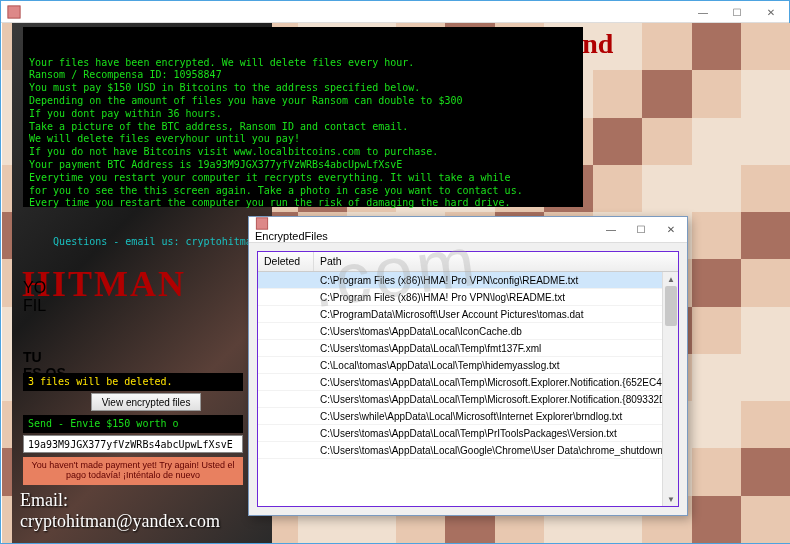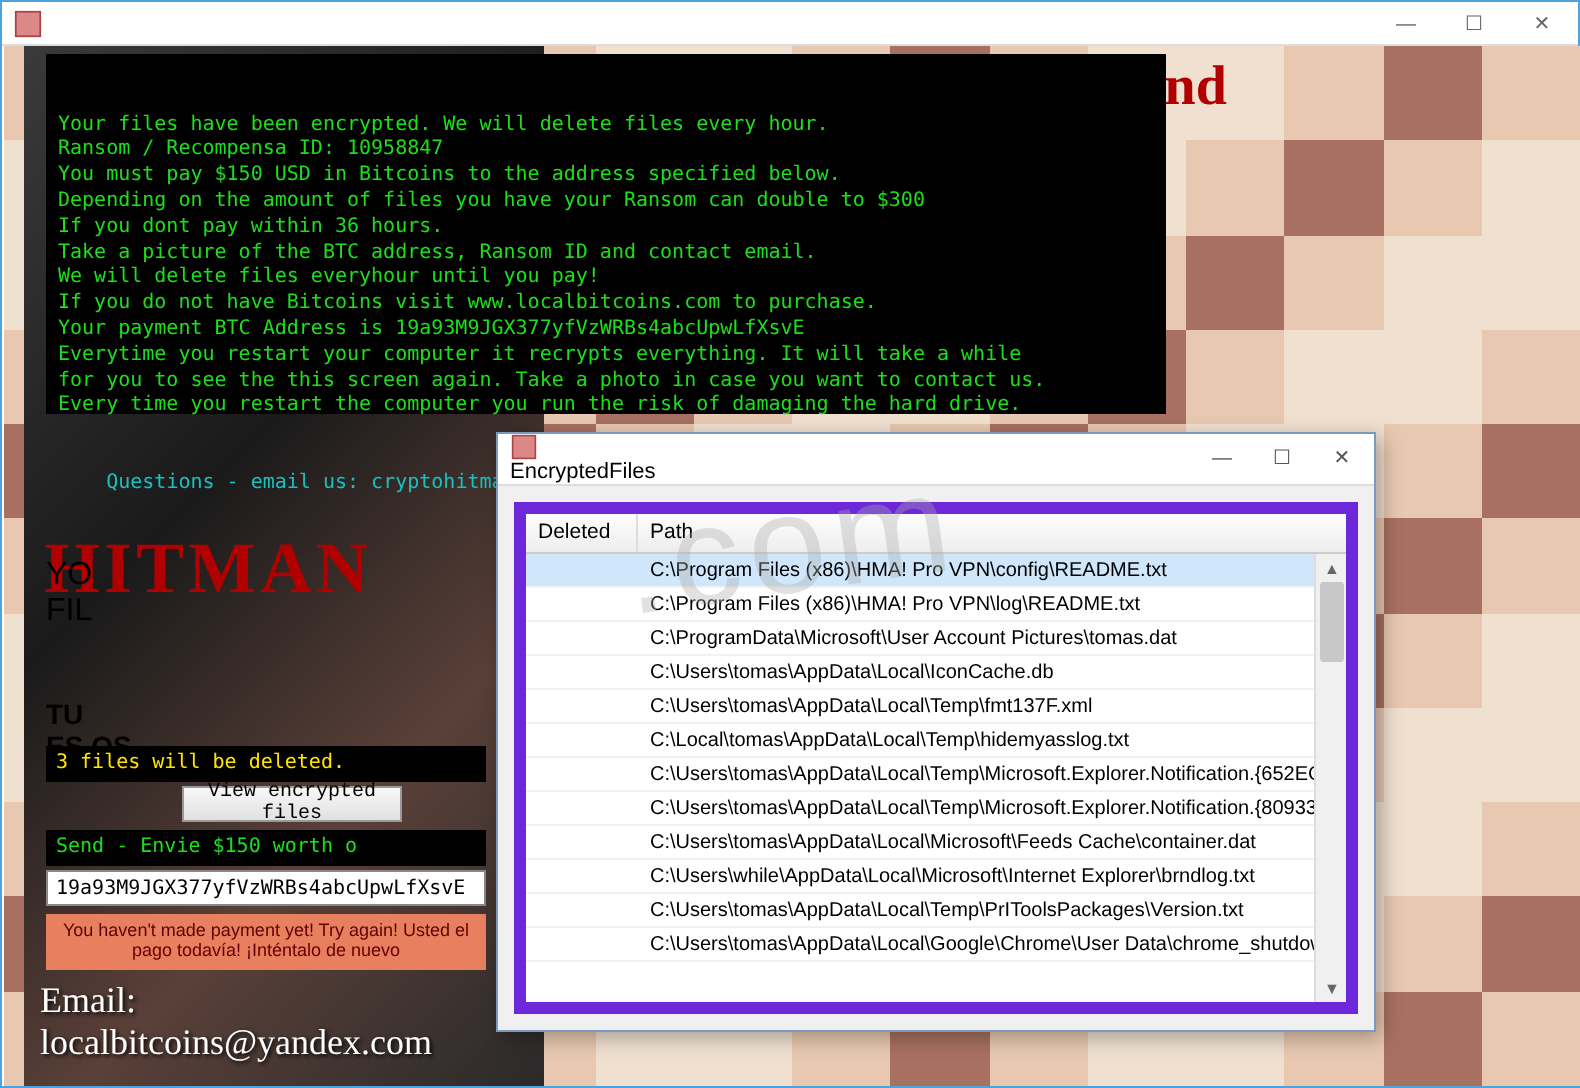--- a/index.html
+++ b/index.html
@@ -111,21 +111,20 @@
   color: #ffe400; font-family: "Lucida Console", monospace;
   font-size: 10px; padding: 3px 5px; z-index: 25;
 }
 .view-btn {
   position: absolute; left: 90px; top: 392px;
   width: 110px; height: 18px;
   background: linear-gradient(#f8f8f8,#e0e0e0);
   border: 1px solid #999; font-size: 10px;
   display: flex; align-items: center; justify-content: center;
   z-index: 25;
-  font-family: Liberation Mono, monospace;
 }
 .send-bar {
   position: absolute; left: 22px; top: 414px;
   width: 220px; height: 18px; background: #000;
   color: #1ae01a; font-family: "Lucida Console", monospace;
   font-size: 10px; padding: 3px 5px; z-index: 25;
 }
 .addr-input {
   position: absolute; left: 22px; top: 434px;
   width: 220px; height: 18px; background: #fff;
@@ -156,21 +155,21 @@
 .dlg-controls {
   position: absolute; right: 1px; top: 1px; display: flex;
 }
 .dlg-controls div {
   width: 30px; height: 22px; display: flex;
   align-items: center; justify-content: center;
   font-size: 10px; color: #555;
 }
 .dlg-body {
   position: absolute; left: 8px; top: 34px; right: 8px; bottom: 8px;
-  background: #fff; border: 6px solid #6d28d9; overflow: hidden;
+  background: #fff; border: 1px solid #6d28d9; overflow: hidden;
 }
 .grid-header {
   height: 20px; display: flex;
   background: linear-gradient(#fdfdfd,#eee);
   border-bottom: 1px solid #ccc; font-size: 10.5px;
 }
 .grid-header .col-del {
   width: 56px; padding: 3px 6px; border-right: 1px solid #ddd;
 }
 .grid-header .col-path {
@@ -395,21 +394,21 @@
         <div style="background: rgb(240, 224, 208);"></div>
         <div style="background: rgb(232, 200, 176);"></div>
         <div style="background: rgb(168, 112, 96);"></div>
         <div style="background: rgb(232, 200, 176);"></div>
       </div>
     <div class="left-photo"></div>
     <div class="email-banner">Email: cryptohitman@yand</div>
     <div class="hitman-text">HITMAN</div>
     <div class="email-footer">
       <div>Email:</div>
-      <div>localbitcoins@yandex.com</div>
+      <div>cryptohitman@yandex.com</div>
     </div>
   </div>
 
   <div class="terminal">
     <div id="term-lines"><div>Your files have been encrypted. We will delete files every hour.</div><div>Ransom / Recompensa ID: 10958847</div><div>You must pay $150 USD in Bitcoins to the address specified below.</div><div>Depending on the amount of files you have your Ransom can double to $300</div><div>If you dont pay within 36 hours.</div><div>Take a picture of the BTC address, Ransom ID and contact email.</div><div>We will delete files everyhour until you pay!</div><div>If you do not have Bitcoins visit www.localbitcoins.com to purchase.</div><div>Your payment BTC Address is 19a93M9JGX377yfVzWRBs4abcUpwLfXsvE</div><div>Everytime you restart your computer it recrypts everything. It will take a while</div><div>for you to see the this screen again. Take a photo in case you want to contact us.</div><div>Every time you restart the computer you run the risk of damaging the hard drive.</div></div>
     <div class="teal">    Questions - email us: cryptohitman@yandex.com</div>
   </div>
 
   <div class="yo-block">
     <div>YO</div>
@@ -471,24 +470,20 @@
           <div class="grid-row">
             <div class="c-del"></div>
             <div class="c-path">C:\Users\tomas\AppData\Local\Temp\Microsoft.Explorer.Notification.{652EC44F-0284-E47F-042C-B</div>
           </div>
           <div class="grid-row">
             <div class="c-del"></div>
             <div class="c-path">C:\Users\tomas\AppData\Local\Temp\Microsoft.Explorer.Notification.{809332DE-2988-EF4C-37CA-8</div>
           </div>
           <div class="grid-row">
             <div class="c-del"></div>
-            <div class="c-path">C:\Users\tomas\AppData\Local\Microsoft\Feeds Cache\container.dat</div>
-          </div>
-          <div class="grid-row">
-            <div class="c-del"></div>
             <div class="c-path">C:\Users\while\AppData\Local\Microsoft\Internet Explorer\brndlog.txt</div>
           </div>
           <div class="grid-row">
             <div class="c-del"></div>
             <div class="c-path">C:\Users\tomas\AppData\Local\Temp\PrIToolsPackages\Version.txt</div>
           </div>
           <div class="grid-row">
             <div class="c-del"></div>
             <div class="c-path">C:\Users\tomas\AppData\Local\Google\Chrome\User Data\chrome_shutdown_ms.txt</div>
           </div>

